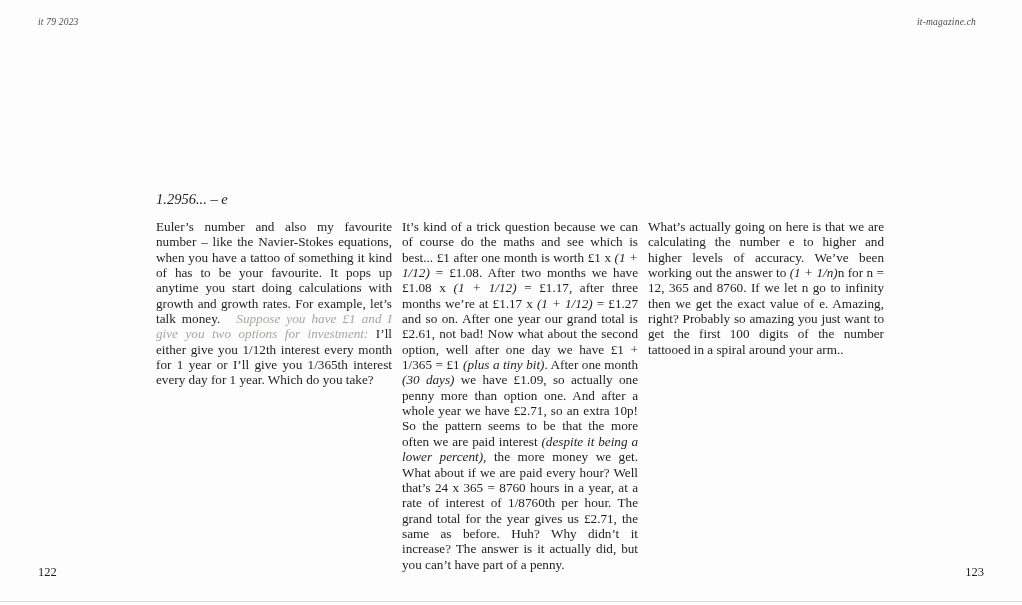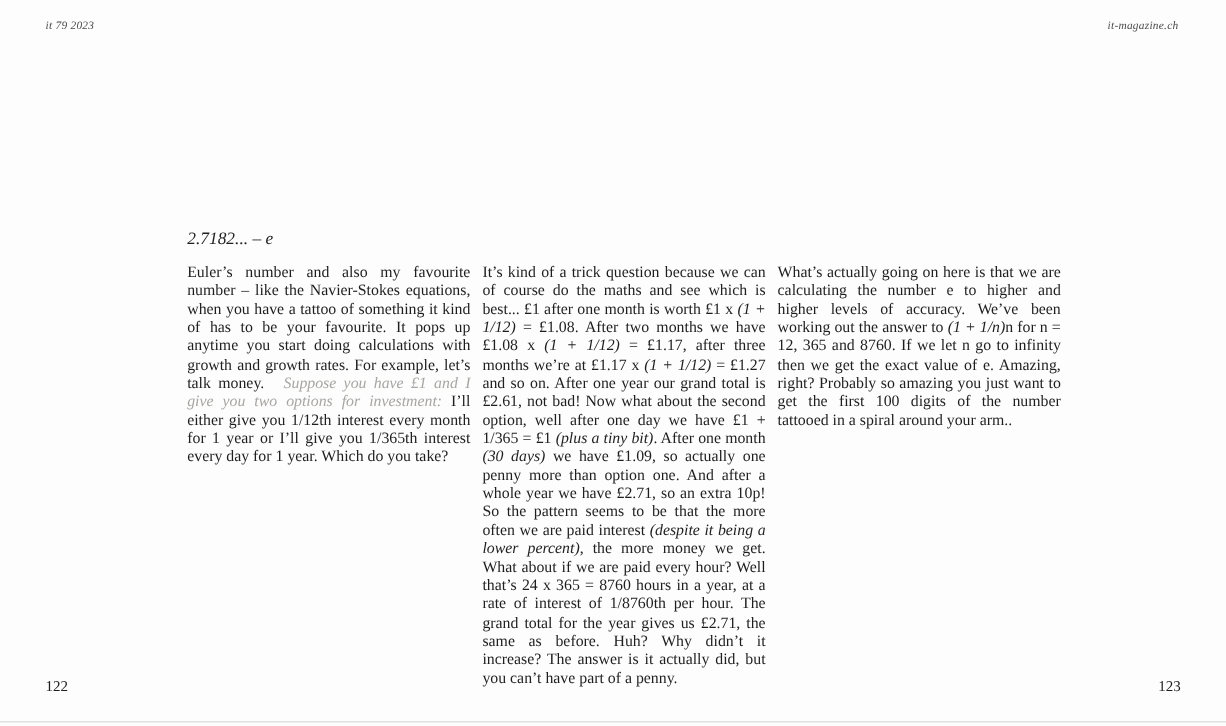--- a/index.html
+++ b/index.html
@@ -24,21 +24,21 @@
   }
   .folio{
     position:absolute;
     top:17px;
     font-style:italic;
     font-size:9.5px;
     color:var(--folio);
     letter-spacing:.2px;
   }
   .folio.left{left:38px;}
-  .folio.right{right:40px;text-align:right;}
+  .folio.right{right:46px;text-align:right;}
   .article-heading{
     position:absolute;
     left:156px;top:191px;
     font-style:italic;
     font-size:14.5px;
     color:var(--text);
   }
   .columns{
     position:absolute;
     left:156px;top:219px;
@@ -74,21 +74,21 @@
 </style>
 </head>
 <body>
 
 <div class="page">
 
   <div class="folio left">it 79 2023</div>
 
   <div class="folio right">it-magazine.ch</div>
 
-  <div class="article-heading">2.7182... – e</div>
+  <div class="article-heading">1.2956... – e</div>
 
   <div class="columns">
     <div class="col"><span class="seg-normal">Euler’s number and also my favourite number – like the Navier-Stokes equations, when you have a tattoo of something it kind of has to be your favourite. It pops up anytime you start doing calculations with growth and growth rates. For example, let’s talk money. </span><span class="seg-italic-gray">Suppose you have £1 and I give you two options for investment:</span><span class="seg-normal"> I’ll either give you 1/12th interest every month for 1 year or I’ll give you 1/365th interest every day for 1 year. Which do you take?</span></div>
     <div class="col"><span class="seg-normal">It’s kind of a trick question because we can of course do the maths and see which is best... £1 after one month is worth £1 x </span><span class="seg-italic">(1 + 1/12)</span><span class="seg-normal"> = £1.08. After two months we have £1.08 x </span><span class="seg-italic">(1 + 1/12)</span><span class="seg-normal"> = £1.17, after three months we’re at £1.17 x </span><span class="seg-italic">(1 + 1/12)</span><span class="seg-normal"> = £1.27 and so on. After one year our grand total is £2.61, not bad! Now what about the second option, well after one day we have £1 + 1/365 = £1 </span><span class="seg-italic">(plus a tiny bit)</span><span class="seg-normal">. After one month </span><span class="seg-italic">(30 days)</span><span class="seg-normal"> we have £1.09, so actually one penny more than option one. And after a whole year we have £2.71, so an extra 10p! So the pattern seems to be that the more often we are paid interest </span><span class="seg-italic">(despite it being a lower percent)</span><span class="seg-normal">, the more money we get. What about if we are paid every hour? Well that’s 24 x 365 = 8760 hours in a year, at a rate of interest of 1/8760th per hour. The grand total for the year gives us £2.71, the same as before. Huh? Why didn’t it increase? The answer is it actually did, but you can’t have part of a penny.</span></div>
     <div class="col"><span class="seg-normal">What’s actually going on here is that we are calculating the number e to higher and higher levels of accuracy. We’ve been working out the answer to </span><span class="seg-italic">(1 + 1/n)</span><span class="seg-normal">n for n = 12, 365 and 8760. If we let n go to infinity then we get the exact value of e. Amazing, right? Probably so amazing you just want to get the first 100 digits of the number tattooed in a spiral around your arm..</span></div>
   </div>
 
   <div class="page-number left">122</div>
 
   <div class="page-number right">123</div>

